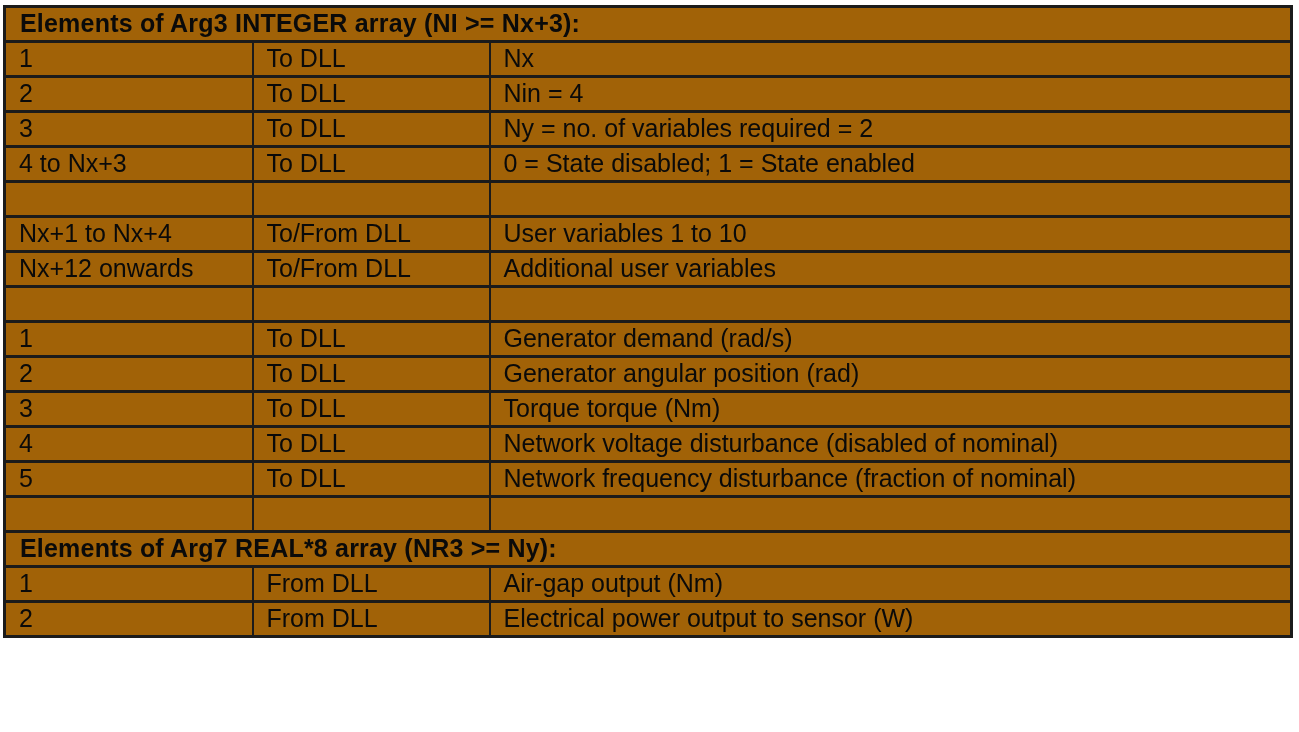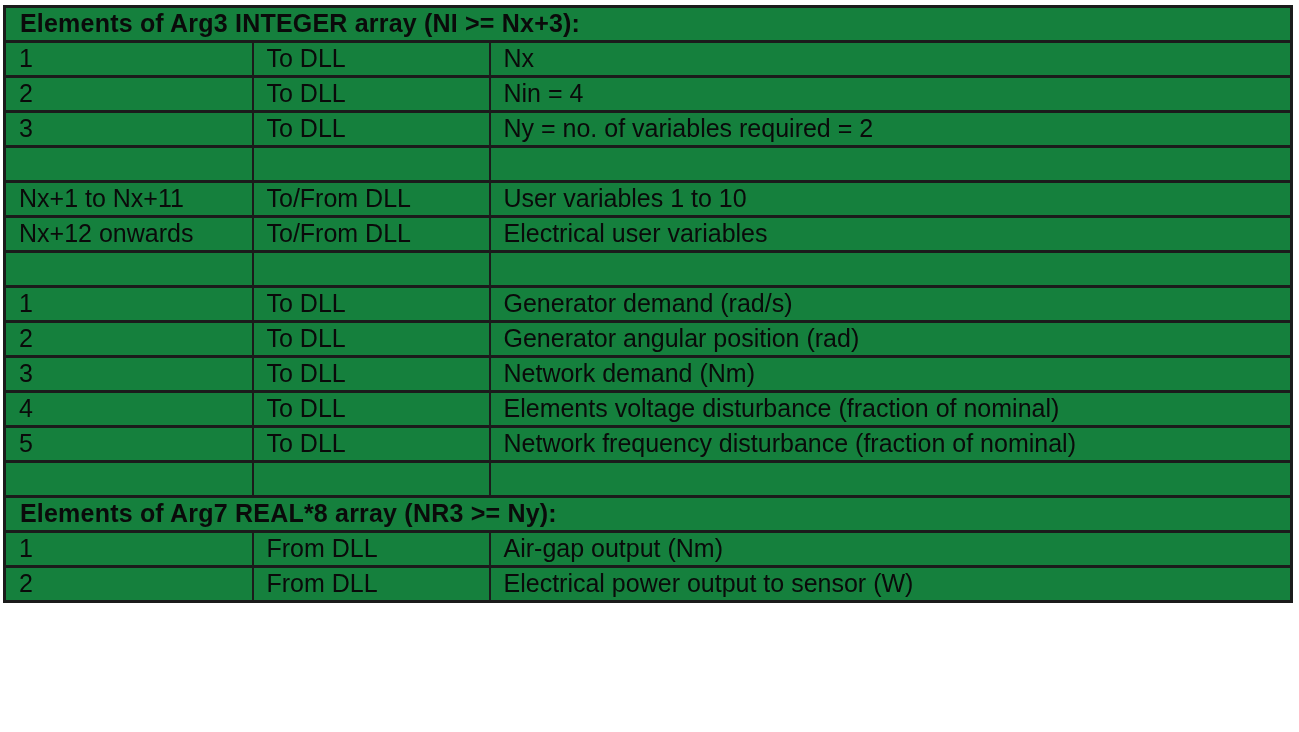--- a/index.html
+++ b/index.html
@@ -26,21 +26,21 @@
     border-width: 3px 2px; 
     height: 31px;
     padding: 0 8px 1px 13px;
     font-family: "Liberation Sans", "DejaVu Sans", sans-serif;
     font-size: 25px;
     line-height: 1;
     color: #0a0a0a;
     vertical-align: middle;
     white-space: nowrap;
     overflow: hidden;
-    background: #15803d;
+    background: #a16207;
   }
   table.doc-table td.hdr {
     font-weight: bold;
     padding-left: 14px;
     letter-spacing: 0.2px;
   }
   table.doc-table td.sep {
     height: 31px;
   }
 </style>
@@ -67,58 +67,63 @@
           <td>2</td>
           <td>To DLL</td>
           <td>Nin = 4</td>
         </tr>
         <tr>
           <td>3</td>
           <td>To DLL</td>
           <td>Ny = no. of variables required = 2</td>
         </tr>
         <tr>
+          <td>4 to Nx+3</td>
+          <td>To DLL</td>
+          <td>0 = State disabled; 1 = State enabled</td>
+        </tr>
+        <tr>
           <td class="sep"></td>
           <td class="sep"></td>
           <td class="sep"></td>
         </tr>
         <tr>
-          <td>Nx+1 to Nx+11</td>
+          <td>Nx+1 to Nx+4</td>
           <td>To/From DLL</td>
           <td>User variables 1 to 10</td>
         </tr>
         <tr>
           <td>Nx+12 onwards</td>
           <td>To/From DLL</td>
-          <td>Electrical user variables</td>
+          <td>Additional user variables</td>
         </tr>
         <tr>
           <td class="sep"></td>
           <td class="sep"></td>
           <td class="sep"></td>
         </tr>
         <tr>
           <td>1</td>
           <td>To DLL</td>
           <td>Generator demand (rad/s)</td>
         </tr>
         <tr>
           <td>2</td>
           <td>To DLL</td>
           <td>Generator angular position (rad)</td>
         </tr>
         <tr>
           <td>3</td>
           <td>To DLL</td>
-          <td>Network demand (Nm)</td>
+          <td>Torque torque (Nm)</td>
         </tr>
         <tr>
           <td>4</td>
           <td>To DLL</td>
-          <td>Elements voltage disturbance (fraction of nominal)</td>
+          <td>Network voltage disturbance (disabled of nominal)</td>
         </tr>
         <tr>
           <td>5</td>
           <td>To DLL</td>
           <td>Network frequency disturbance (fraction of nominal)</td>
         </tr>
         <tr>
           <td class="sep"></td>
           <td class="sep"></td>
           <td class="sep"></td>

